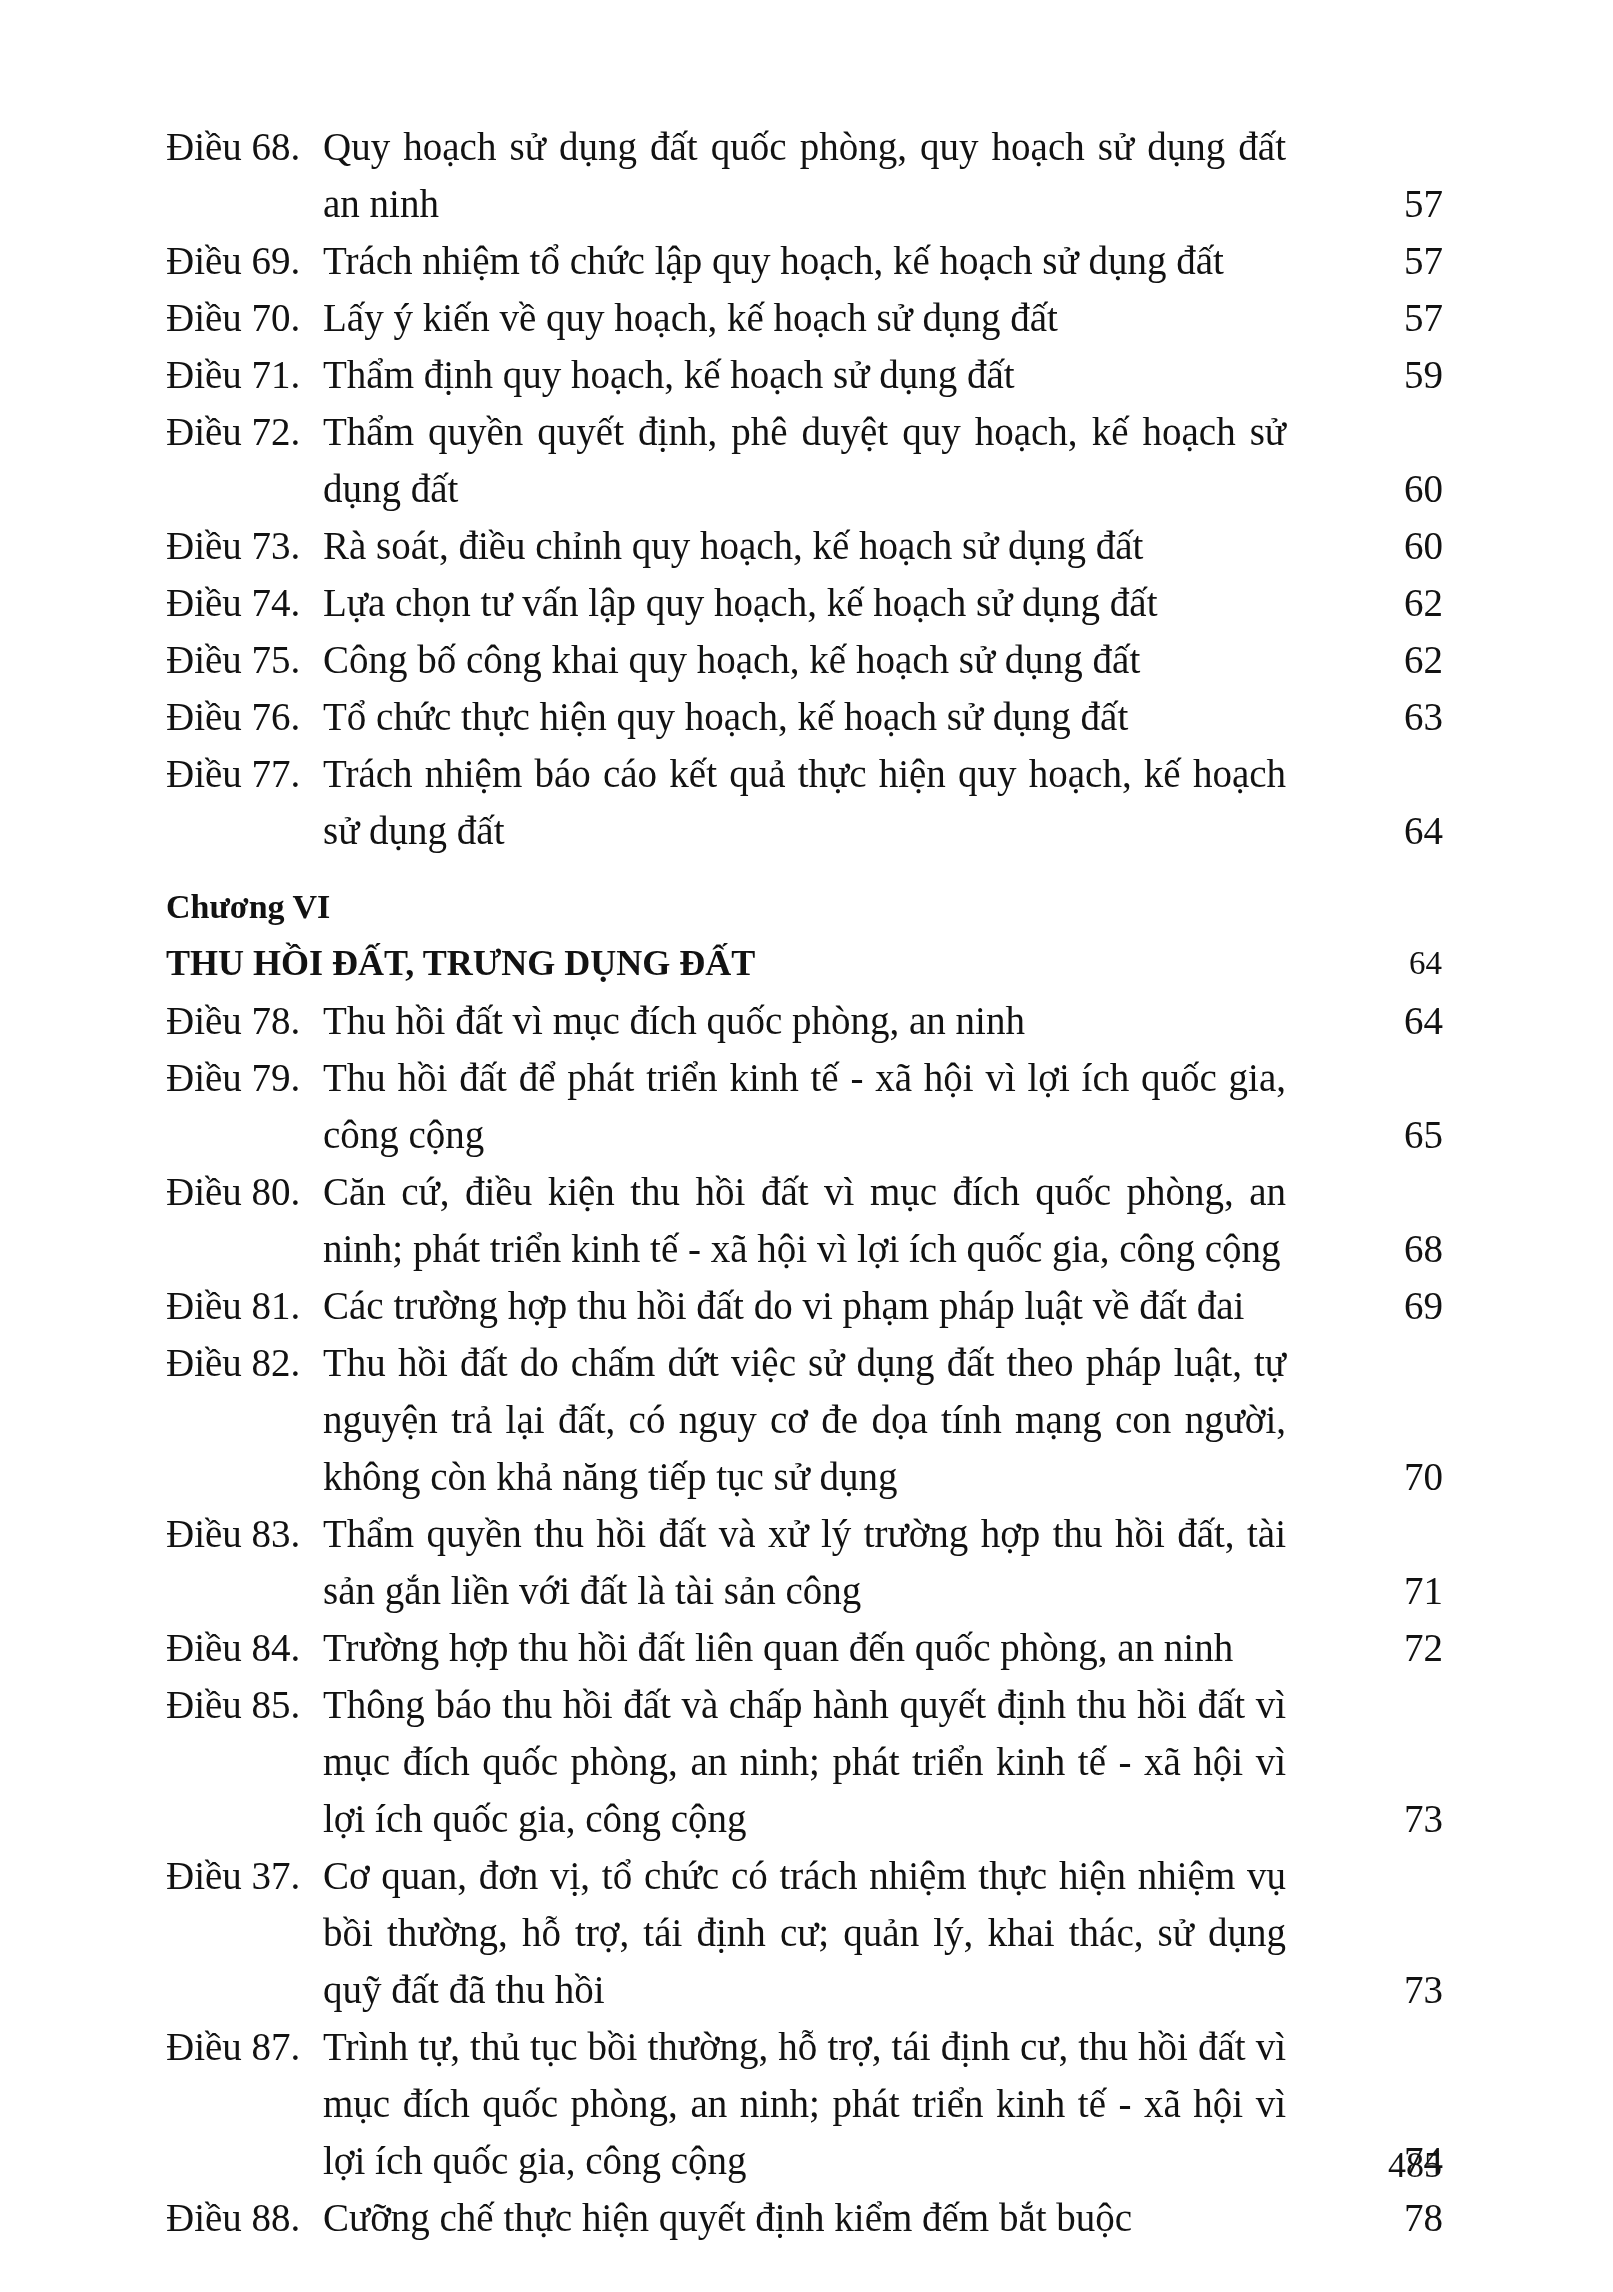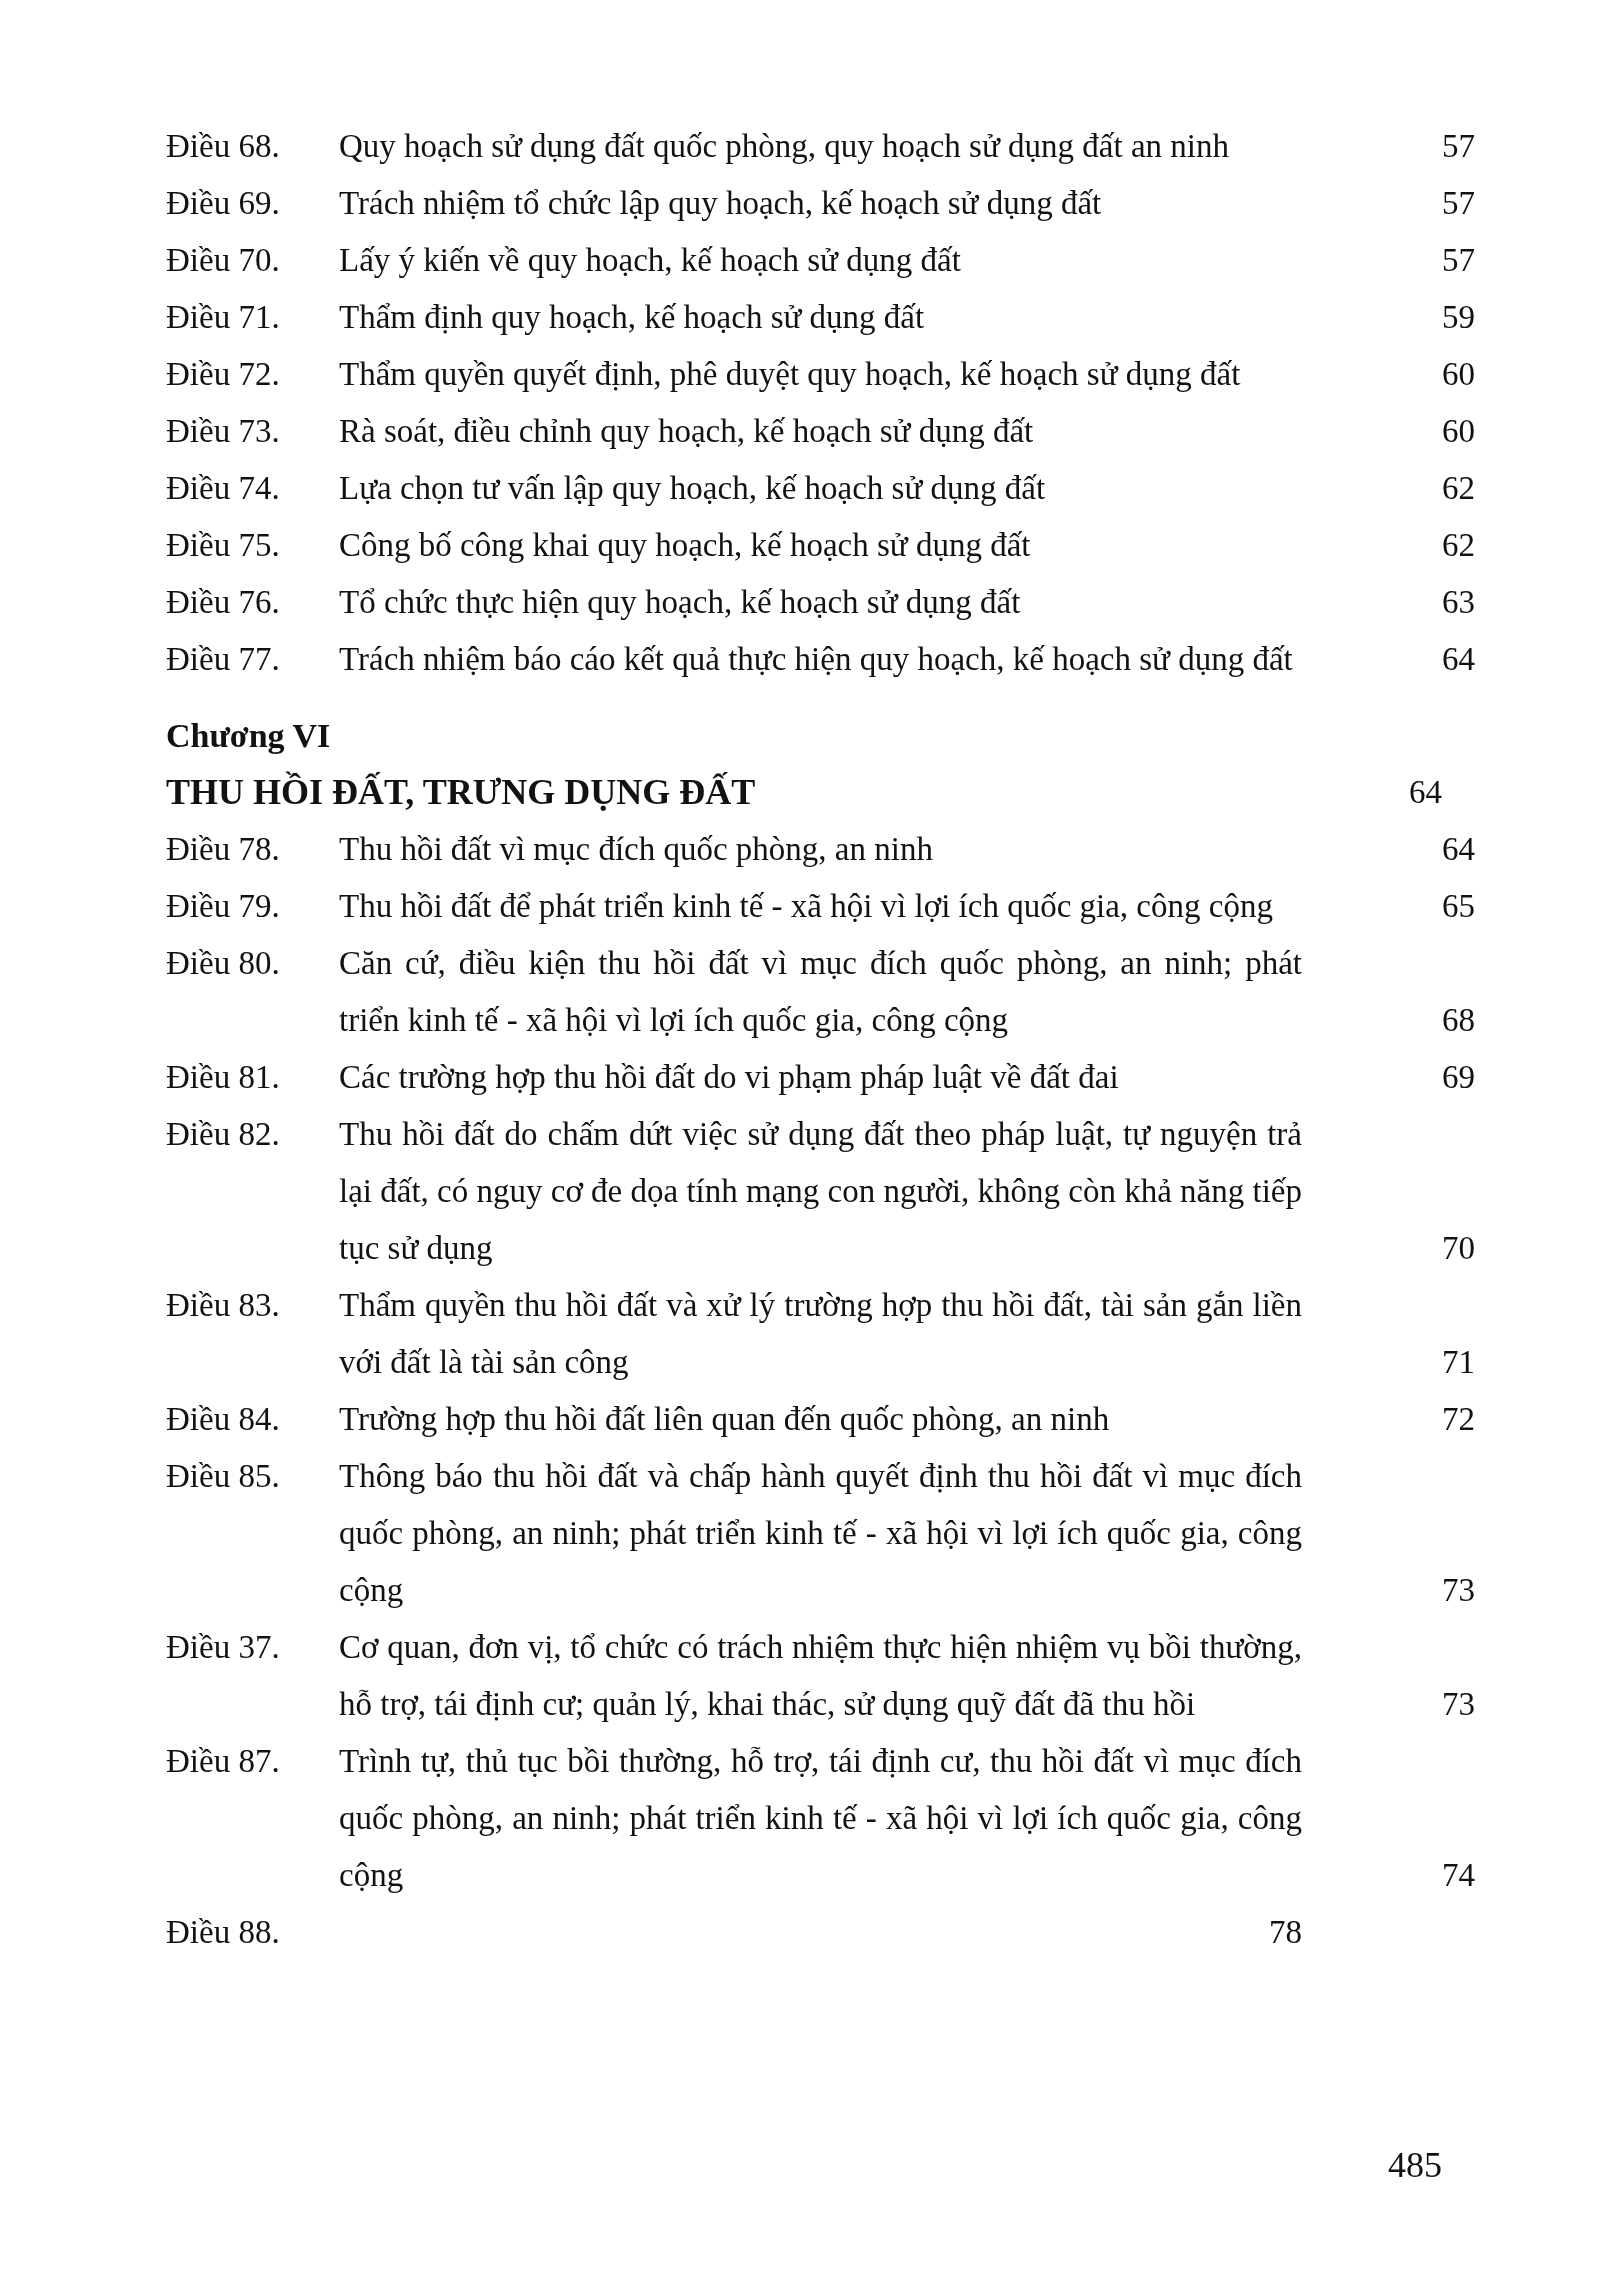--- a/index.html
+++ b/index.html
@@ -17,23 +17,22 @@
   }
   .toc {
     position: absolute;
     left: 166px;
     top: 118px;
     width: 1276px;
   }
   .toc-row {
     display: grid;
     grid-template-columns: 157px 963px 157px;
-    font-size: 33px;
+    font-size: 39px;
     line-height: 57px;
-    gap: 16px;
   }
   .toc-row .entry-label {
     white-space: nowrap;
   }
   .toc-row .entry-title {
     text-align: justify;
   }
   .toc-row .entry-page {
     text-align: right;
     align-self: end; 
@@ -196,18 +195,19 @@
   </div>
 
   <div class="toc-row">
     <span class="entry-label">Điều 87.</span>
     <span class="entry-title">Trình tự, thủ tục bồi thường, hỗ trợ, tái định cư, thu hồi đất vì mục đích quốc phòng, an ninh; phát triển kinh tế - xã hội vì lợi ích quốc gia, công cộng</span>
     <span class="entry-page">74</span>
   </div>
 
   <div class="toc-row">
     <span class="entry-label">Điều 88.</span>
+    <span class="entry-title">Cưỡng chế thực hiện quyết định kiểm đếm bắt buộc</span>
     <span class="entry-page">78</span>
   </div>
 </section>
   <div class="footer-page-number">485</div>
 </main>
 
 
 </body></html>

